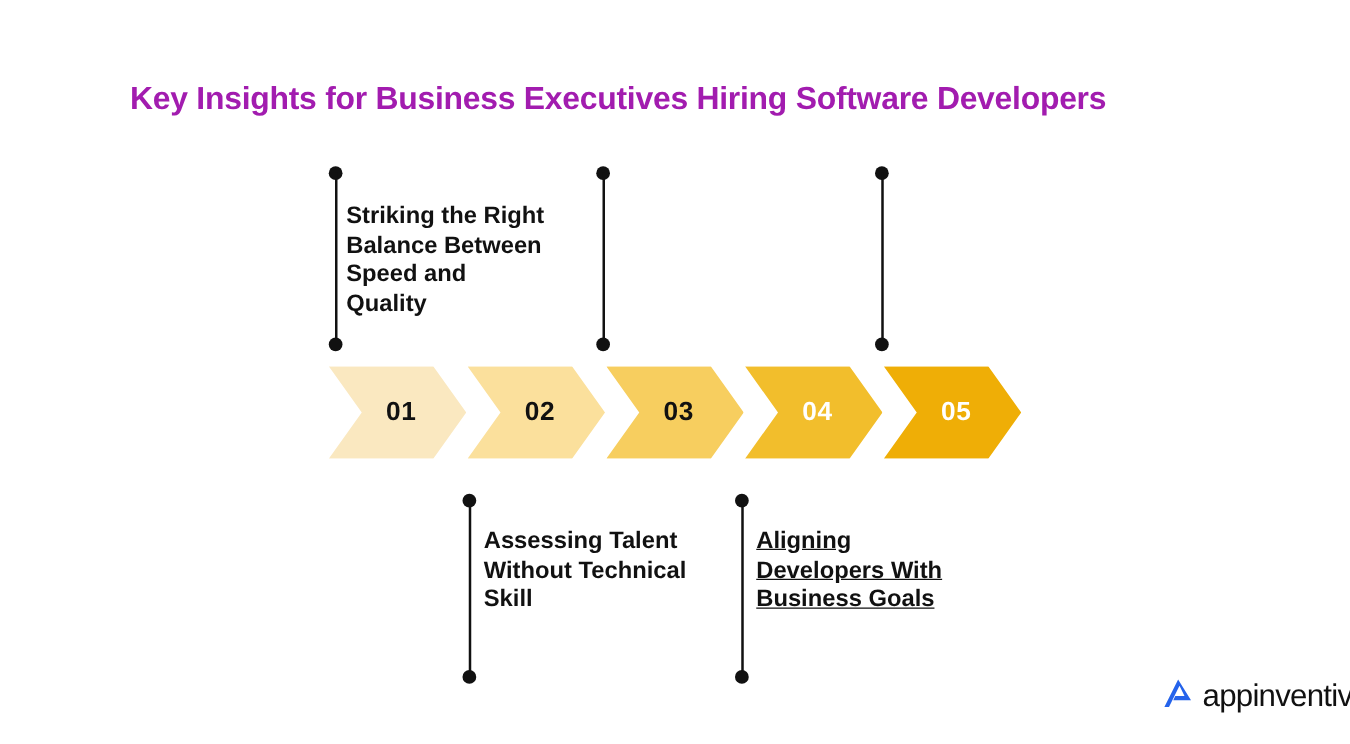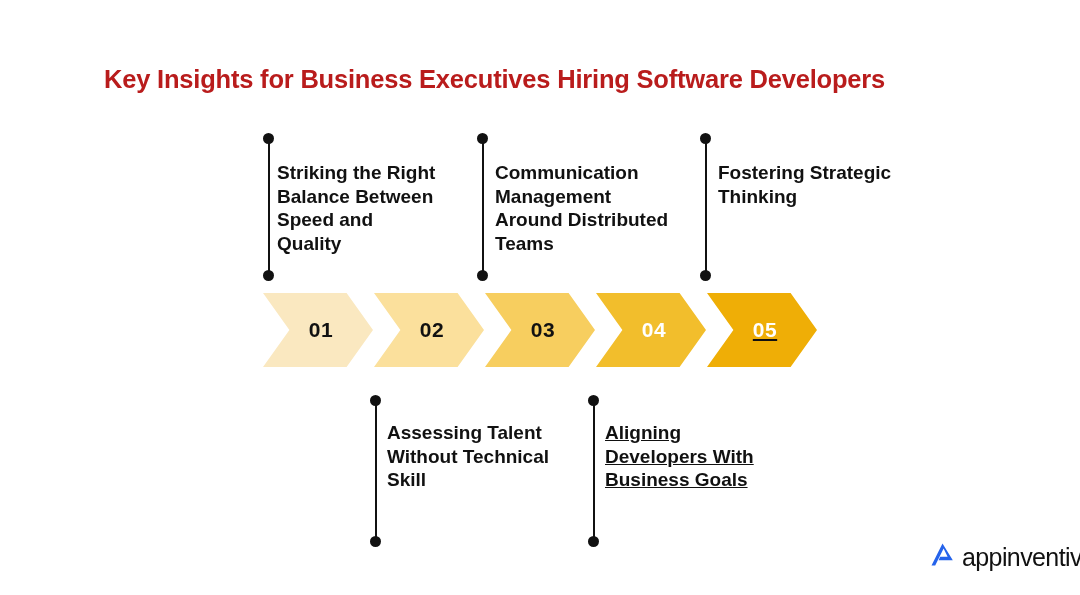--- a/index.html
+++ b/index.html
@@ -19,21 +19,21 @@
 
   
   #page-title {
     position: absolute;
     left: 104px;
     top: 48px;
     width: 900px;
     font-size: 25.5px;
     font-weight: bold;
     letter-spacing: -0.2px;
-    color: #b91c1c;
+    color: #a21caf;
     white-space: nowrap;
   }
 
   
   #infographic {
     position: absolute;
     left: 0;
     top: 0;
     width: 1080px;
     height: 595px;
@@ -157,30 +157,28 @@
     </div>
     <div class="chevron" style="left:111px; background:#FBE09C;">
       <span class="chevron-label" style="color:#111111;text-align:center;">02</span>
     </div>
     <div class="chevron" style="left:222px; background:#F7CE5F;">
       <span class="chevron-label" style="color:#111111;">03</span>
     </div>
     <div class="chevron" style="left:333px; background:#F2BE2C;">
       <span class="chevron-label" style="color:#FFFFFF;">04</span>
     </div>
-    <div class="chevron" style="left:444px; background:#EFAE06;text-decoration:underline;">
+    <div class="chevron" style="left:444px; background:#EFAE06;">
       <span class="chevron-label" style="color:#FFFFFF;">05</span>
     </div>
   </div>
 
   <div class="callout top-callout" style="left:277px; width:160px;">Striking the Right Balance Between Speed and Quality</div>
 
-  <div class="callout top-callout" style="left:495px; width:180px;">Communication Management Around Distributed Teams</div>
 
-  <div class="callout top-callout" style="left:718px; width:180px;">Fostering Strategic Thinking</div>
 
   <div class="callout bottom-callout" style="left:387px; width:170px;">Assessing Talent Without Technical Skill</div>
 
   <div class="callout bottom-callout" style="left:605px; width:160px;text-decoration:underline;">Aligning Developers With Business Goals</div>
 
 </div>
 
 <div id="brand-logo">
   <span class="logo-mark">
     <svg width="34" height="34" viewBox="0 0 34 34" aria-hidden="true">

